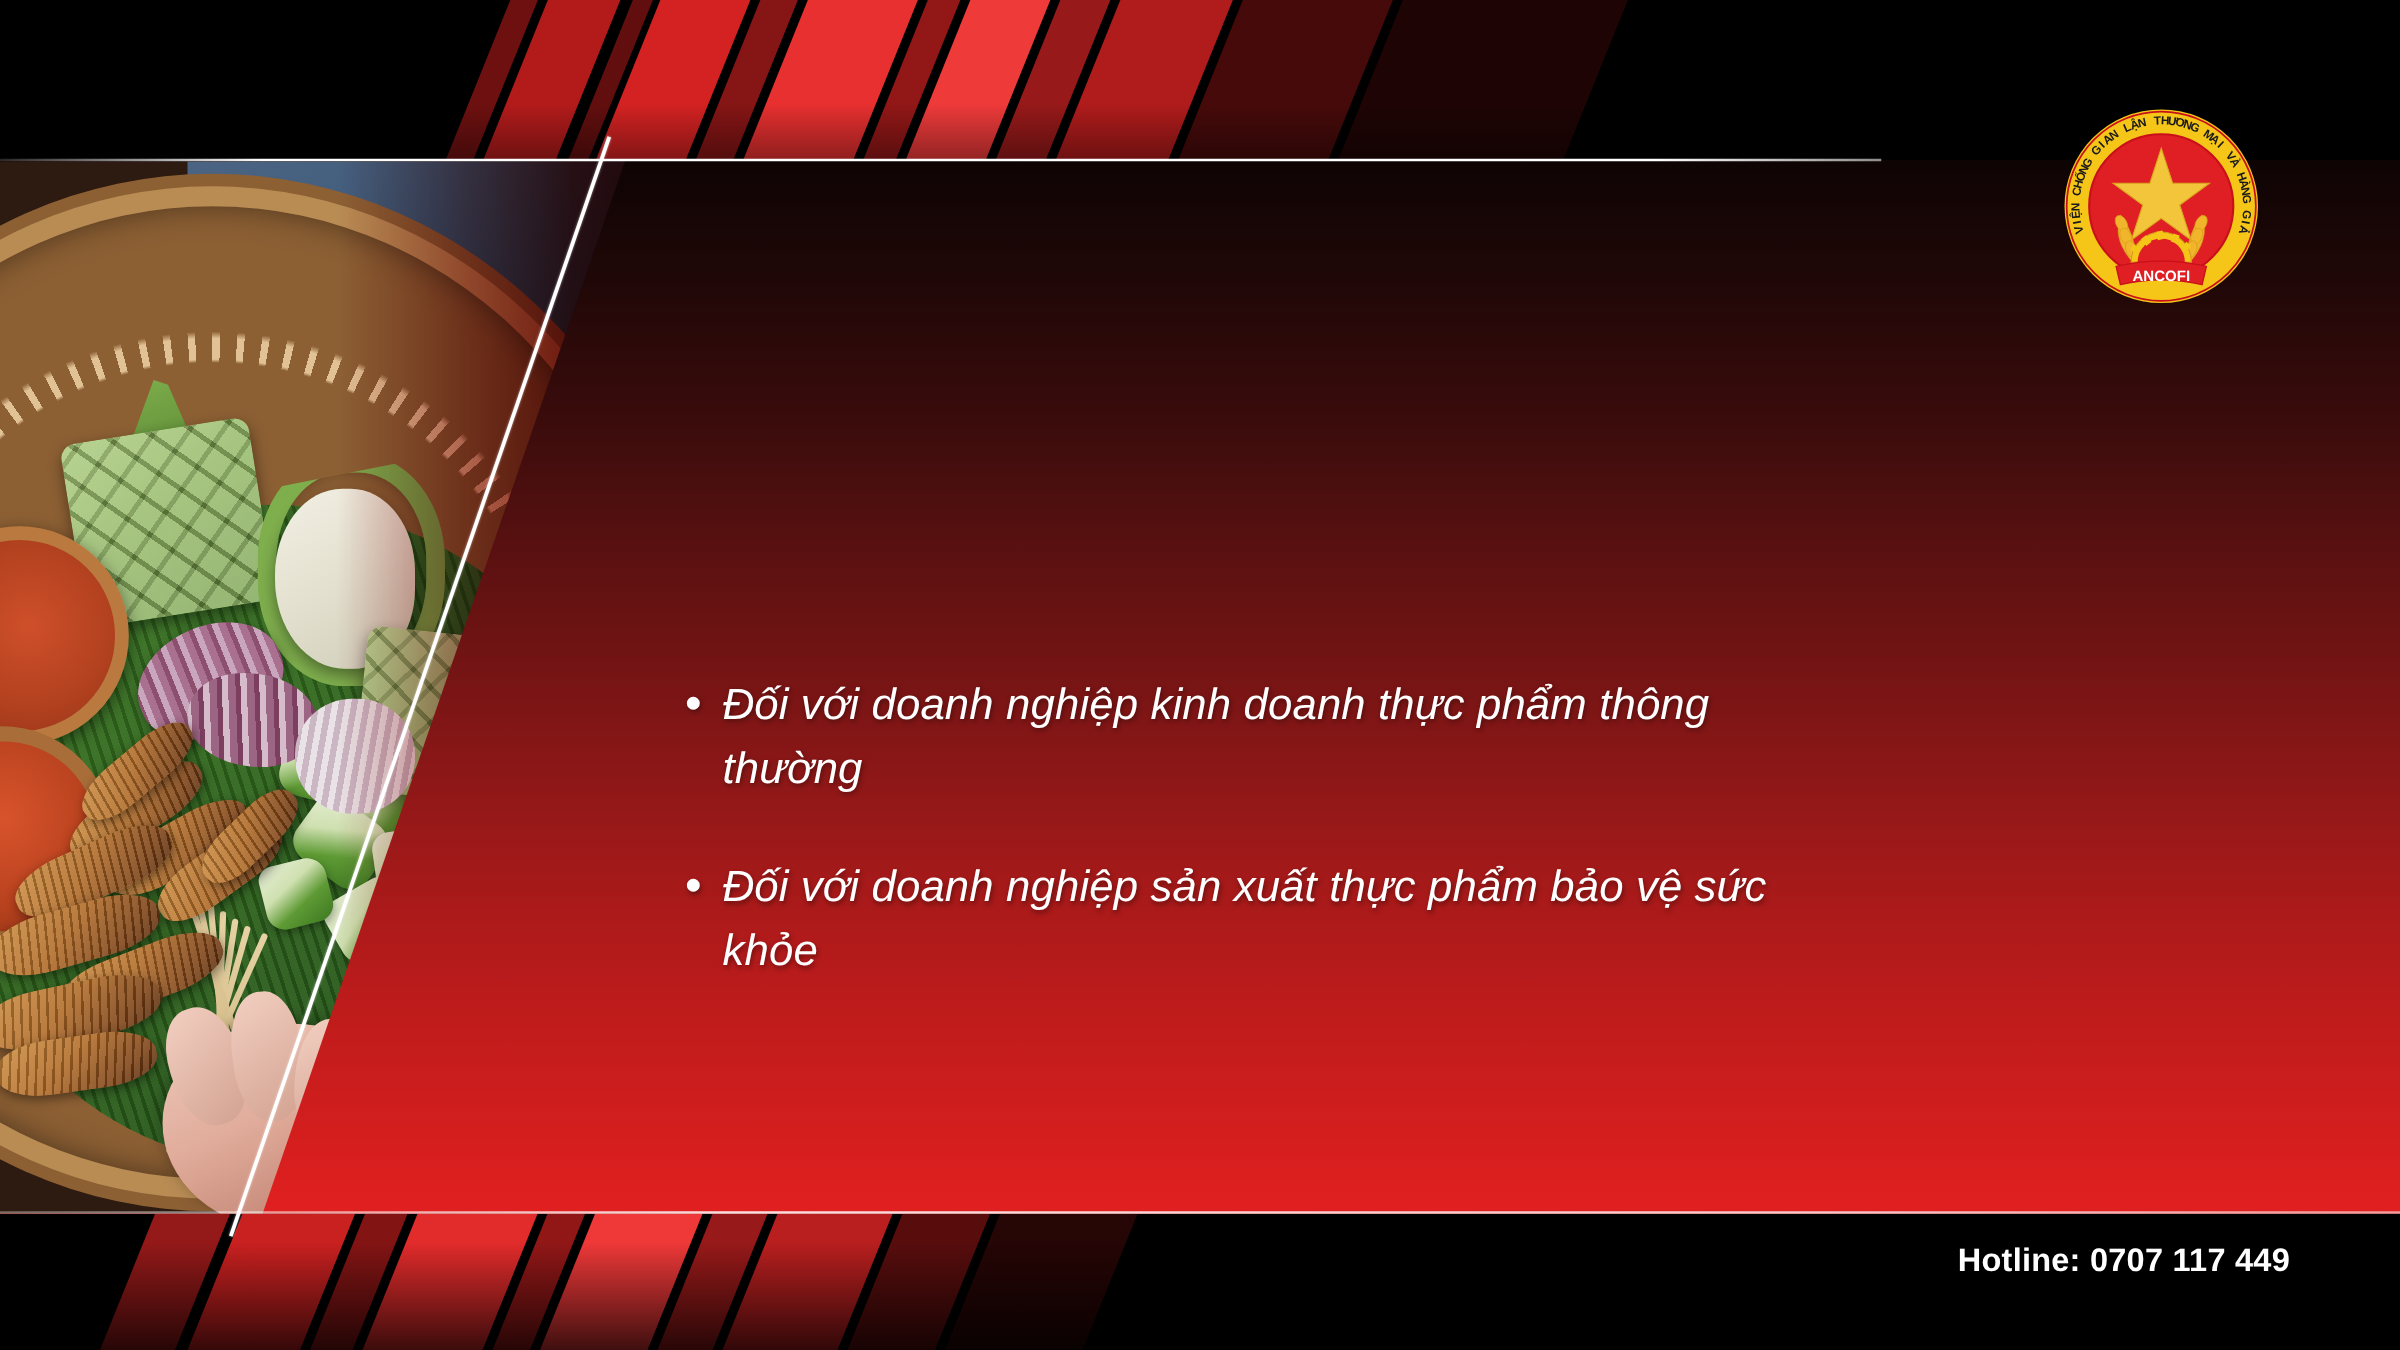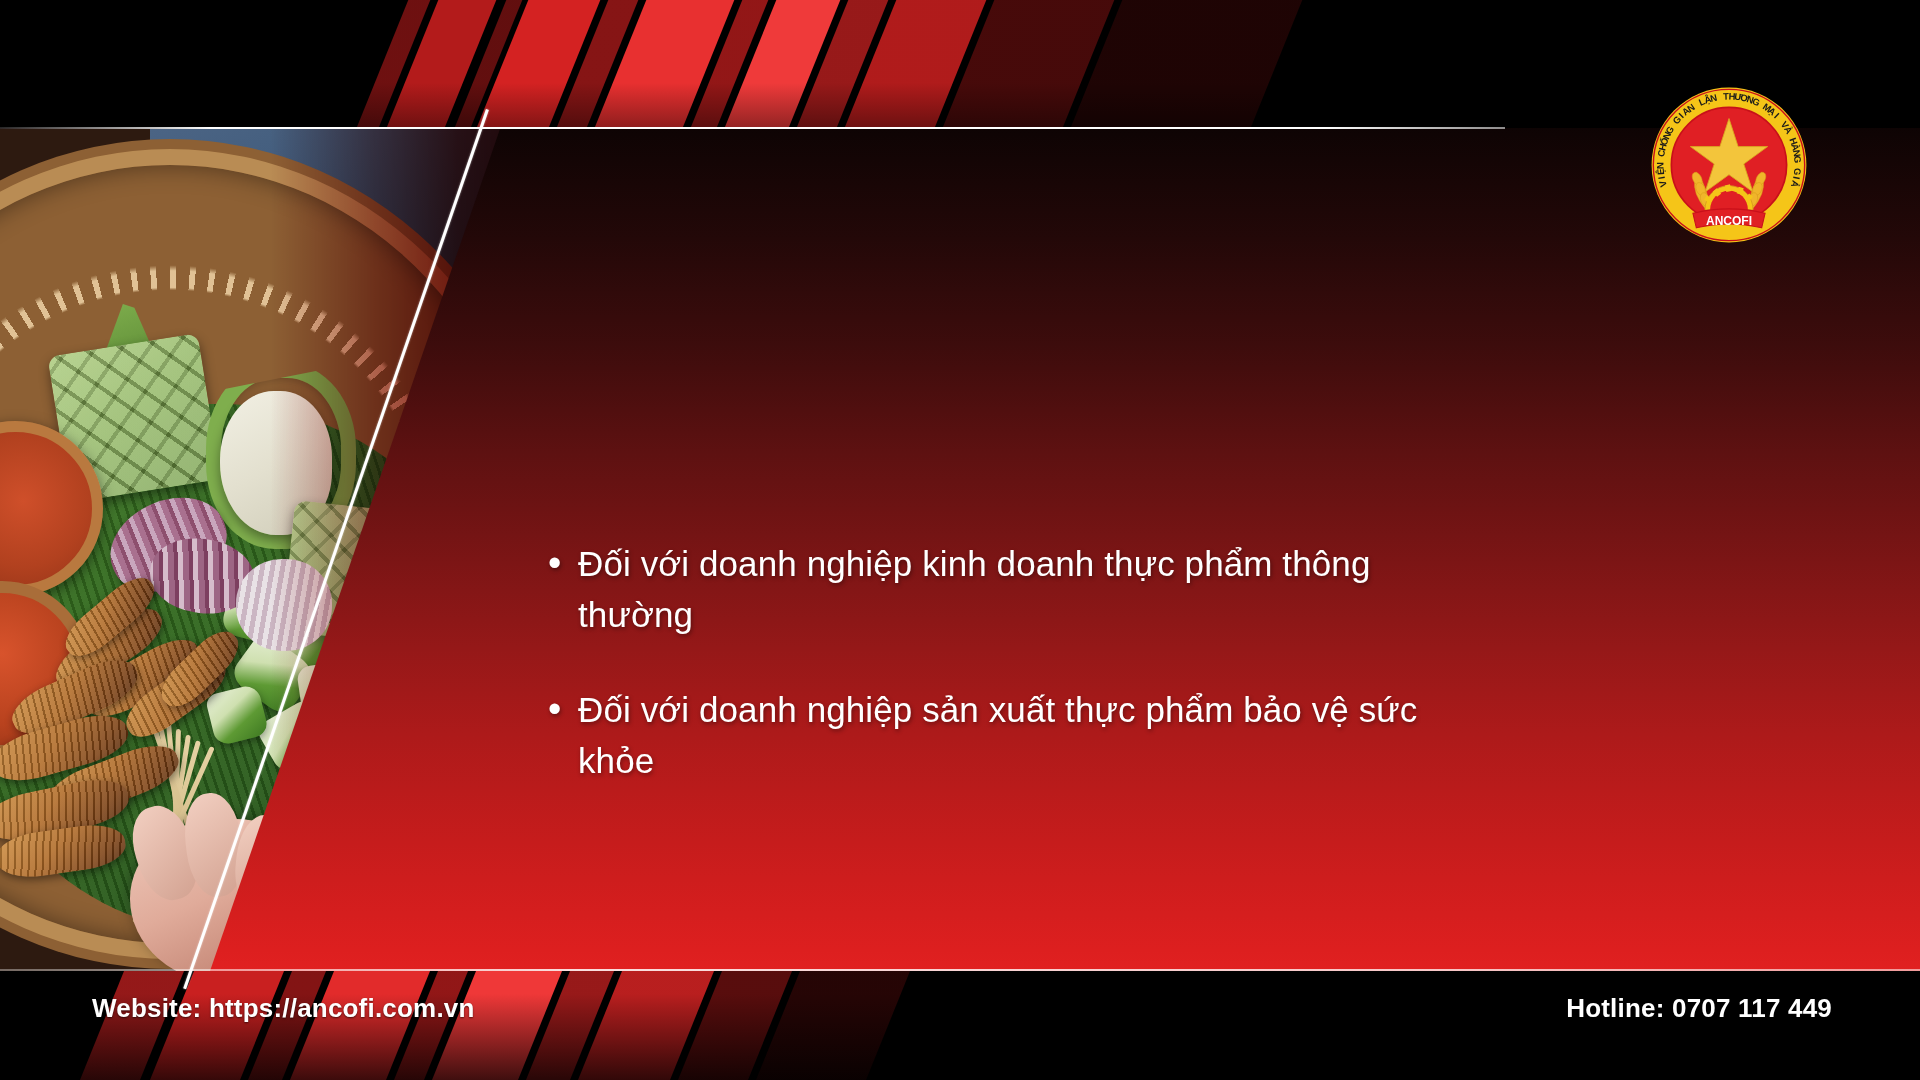--- a/index.html
+++ b/index.html
@@ -281,21 +281,21 @@
     font-weight:400;
     letter-spacing:0.1px;
     text-shadow:1px 2px 4px rgba(0,0,0,0.4);
   }
   .bullet .dot {
     flex:0 0 auto;
     width:30px;
     font-size:38px;
     line-height:51px;
   }
-  .bullet .btext { flex:1 1 auto; }
+  .bullet .btext { flex:1 1 auto;font-style:italic; }
 
   
   .footer-left {
     position:absolute; left:92px; top:993px;
     color:#ffffff;
     font-size:26px;
     font-weight:bold;
     letter-spacing:0.2px;
     z-index:22;
     text-shadow:0 1px 2px rgba(0,0,0,0.6);
@@ -507,16 +507,15 @@
         <div class="stripe" style="left: 330px; width: 96px; background: linear-gradient(rgb(226, 43, 43) 0%, rgb(226, 43, 43) 55%, rgba(0, 0, 0, 0.55) 100%); opacity: 1;"></div>
         <div class="stripe" style="left: 434px; width: 30px; background: linear-gradient(rgb(153, 24, 24) 0%, rgb(153, 24, 24) 55%, rgba(0, 0, 0, 0.55) 100%); opacity: 0.95;"></div>
         <div class="stripe" style="left: 472px; width: 86px; background: linear-gradient(rgb(239, 56, 56) 0%, rgb(239, 56, 56) 55%, rgba(0, 0, 0, 0.55) 100%); opacity: 1;"></div>
         <div class="stripe" style="left: 566px; width: 44px; background: linear-gradient(rgb(168, 28, 28) 0%, rgb(168, 28, 28) 55%, rgba(0, 0, 0, 0.55) 100%); opacity: 0.9;"></div>
         <div class="stripe" style="left: 618px; width: 92px; background: linear-gradient(rgb(205, 34, 34) 0%, rgb(205, 34, 34) 55%, rgba(0, 0, 0, 0.55) 100%); opacity: 0.9;"></div>
         <div class="stripe" style="left: 718px; width: 70px; background: linear-gradient(rgb(110, 16, 16) 0%, rgb(110, 16, 16) 55%, rgba(0, 0, 0, 0.55) 100%); opacity: 0.8;"></div>
         <div class="stripe" style="left: 796px; width: 110px; background: linear-gradient(rgb(58, 8, 8) 0%, rgb(58, 8, 8) 55%, rgba(0, 0, 0, 0.55) 100%); opacity: 0.65;"></div>
       </div>
   </div>
 
-  <div class="footer-left">Website: https://ancofi.com.vn</div>
   <div class="footer-right">Hotline: 0707 117 449</div>
 
 </div>
 
 </body></html>

